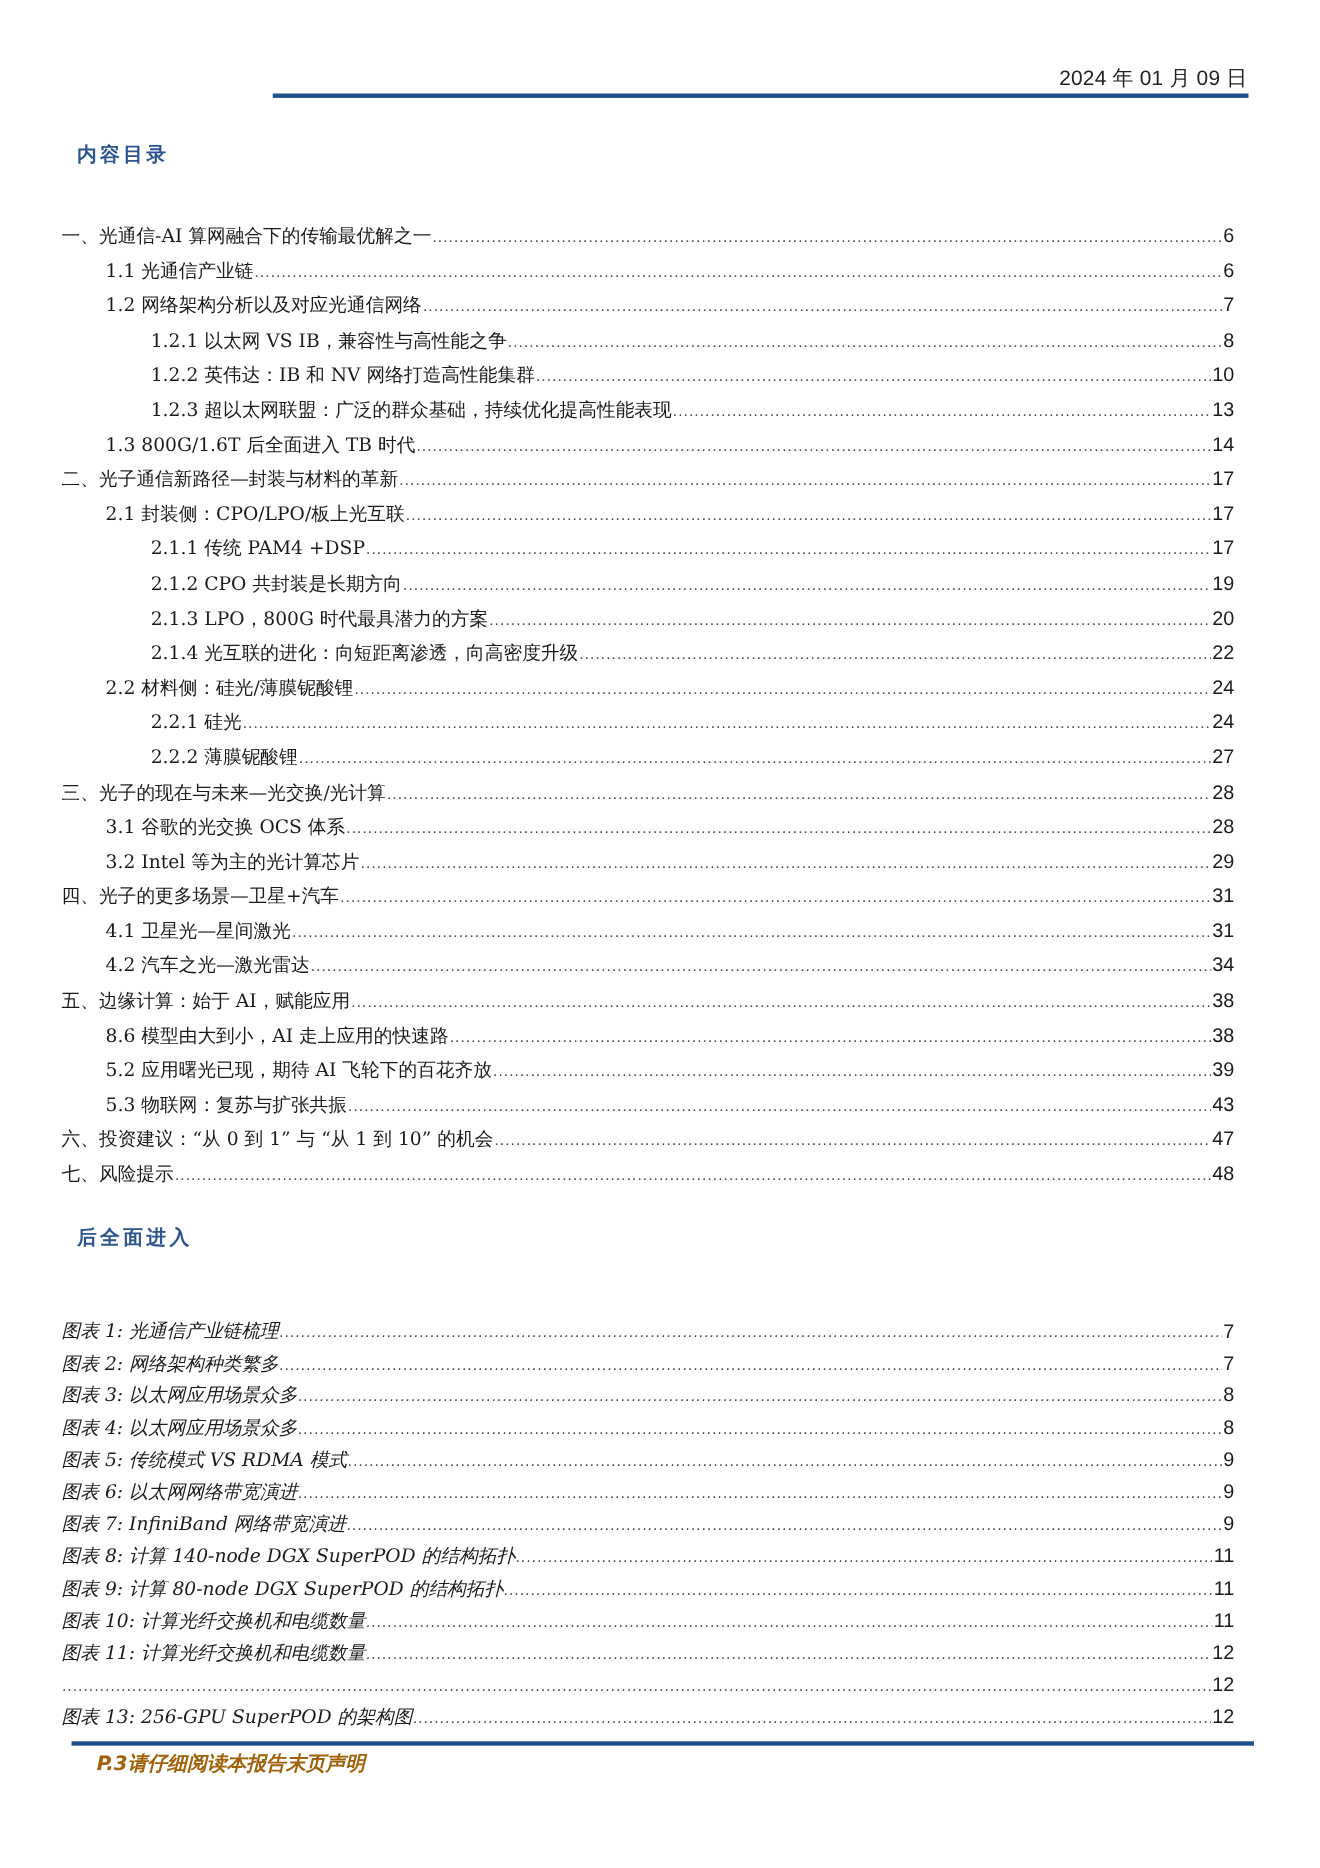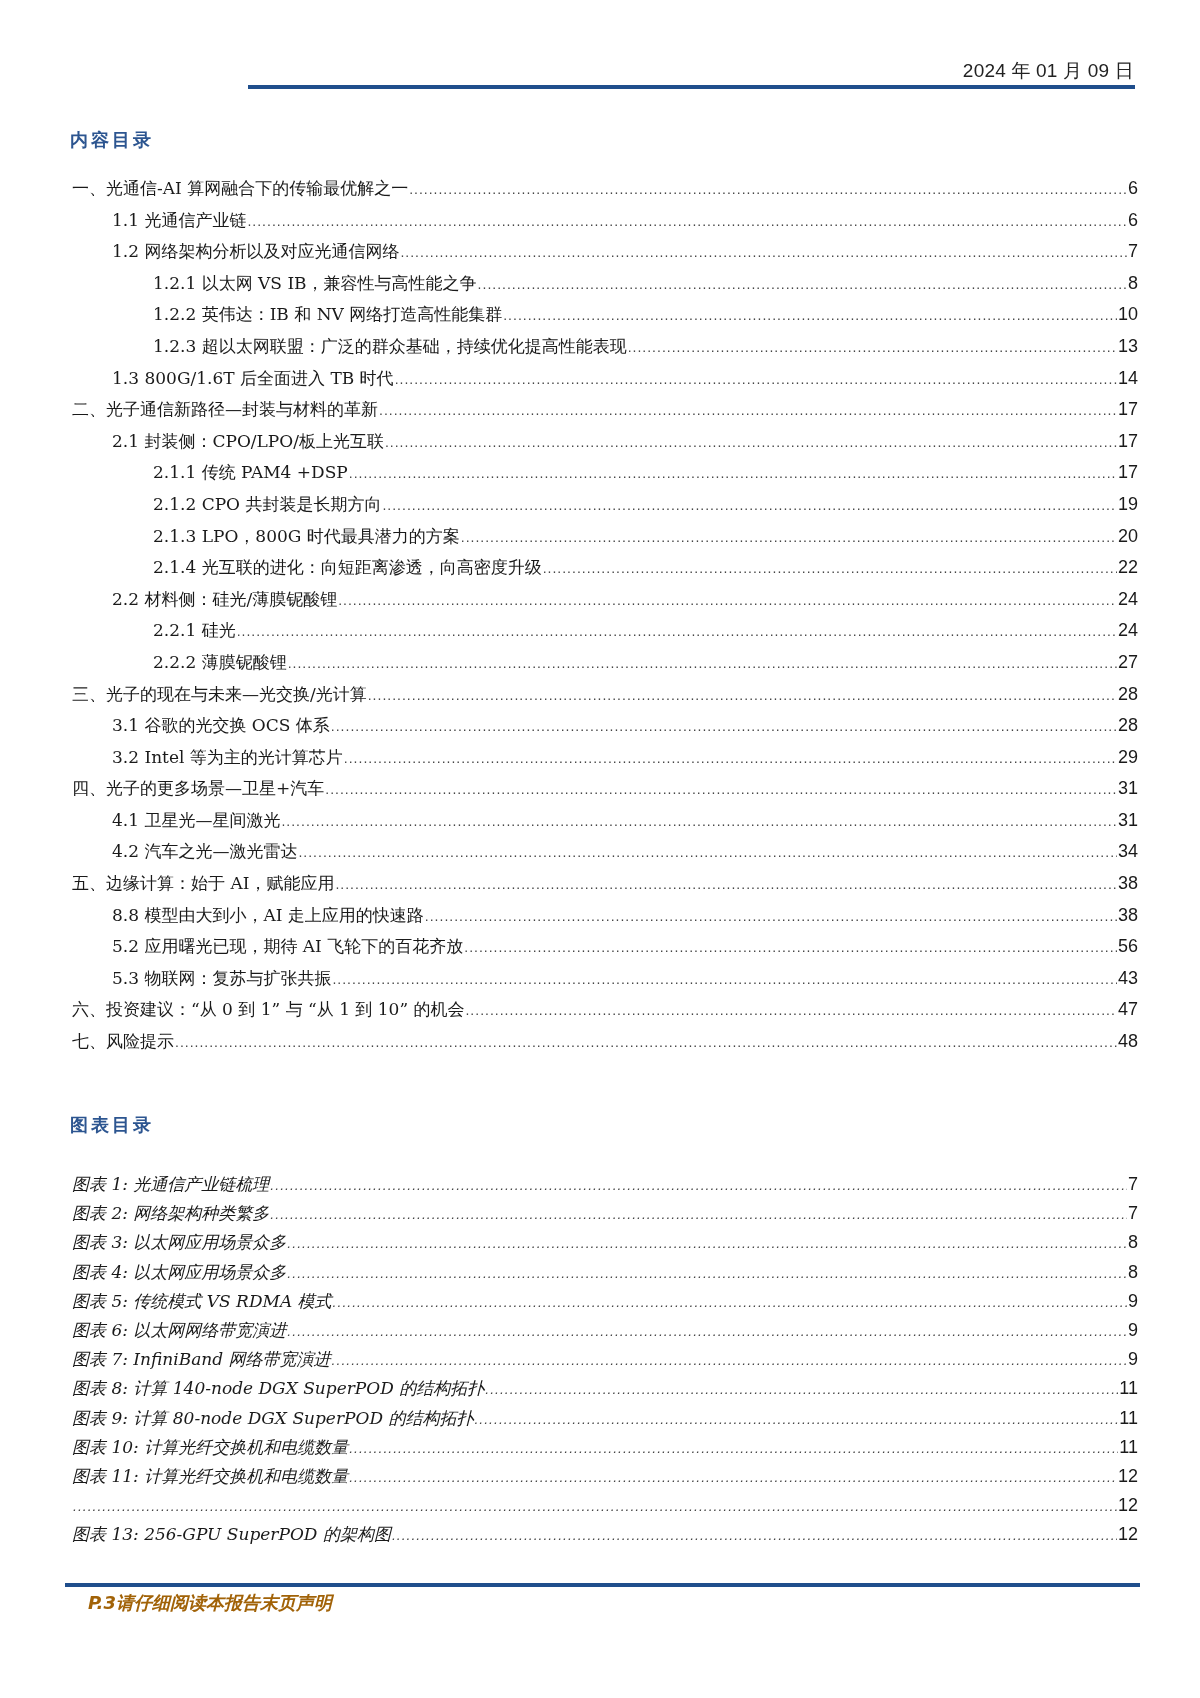--- a/index.html
+++ b/index.html
@@ -3,21 +3,21 @@
 <meta charset="utf-8">
 <style>
   html, body { margin: 0; padding: 0; background: #ffffff; }
   body { width: 1200px; height: 1698px; position: relative; overflow: hidden;
          font-family: "DejaVu Serif", "Liberation Serif", serif; color: #1a1a1a; }
   .header-date { position: absolute; top: 58px; right: 66px; font-family: "Liberation Sans", "DejaVu Sans", sans-serif;
                  font-size: 19px; color: #222; letter-spacing: 0.2px; }
   .header-rule { position: absolute; top: 85px; left: 248px; width: 887px; height: 4px; background: #1f4e8c; }
   .section-title { position: absolute; left: 70px; font-size: 18px; font-weight: bold; color: #2c5590;
                    letter-spacing: 3px; font-family: "DejaVu Serif", serif; }
-  .toc { position: absolute; left: 72px; width: 1066px; }
+  .toc { position: absolute; left: 56px; width: 1066px; margin-top: 26px; }
   .toc-row { display: flex; align-items: baseline; height: 31.6px; font-size: 17px; line-height: 31.6px; white-space: nowrap; }
   .toc-row .label { flex: 0 0 auto; }
   .toc-row .leader { flex: 1 1 auto; overflow: hidden; margin: 0 1px; color: #444; }
   .toc-row .leader::after { content: "........................................................................................................................................................................................................................................................"; letter-spacing: 1px; font-family: "Liberation Sans", sans-serif; font-size: 14px; }
   .toc-row .page { flex: 0 0 auto; font-family: "Liberation Sans", "DejaVu Sans", sans-serif; font-size: 18px; }
   .lvl1 { padding-left: 0; }
   .lvl2 { padding-left: 40px; }
   .lvl3 { padding-left: 81px; }
   .fig-row { font-style: italic; }
   .fig-row .label { font-family: "DejaVu Serif", serif; }
@@ -146,47 +146,47 @@
       <span class="label">4.2  汽车之光—激光雷达</span>
       <span class="leader"></span>
       <span class="page">34</span>
     </div>
     <div class="toc-row lvl1">
       <span class="label">五、边缘计算：始于 AI，赋能应用</span>
       <span class="leader"></span>
       <span class="page">38</span>
     </div>
     <div class="toc-row lvl2">
-      <span class="label">8.8  模型由大到小，AI 走上应用的快速路</span>
+      <span class="label">8.6  模型由大到小，AI 走上应用的快速路</span>
       <span class="leader"></span>
       <span class="page">38</span>
     </div>
     <div class="toc-row lvl2">
       <span class="label">5.2  应用曙光已现，期待 AI 飞轮下的百花齐放</span>
       <span class="leader"></span>
-      <span class="page">56</span>
+      <span class="page">39</span>
     </div>
     <div class="toc-row lvl2">
       <span class="label">5.3  物联网：复苏与扩张共振</span>
       <span class="leader"></span>
       <span class="page">43</span>
     </div>
     <div class="toc-row lvl1">
       <span class="label">六、投资建议：“从 0 到 1” 与 “从 1 到 10” 的机会</span>
       <span class="leader"></span>
       <span class="page">47</span>
     </div>
     <div class="toc-row lvl1">
       <span class="label">七、风险提示</span>
       <span class="leader"></span>
       <span class="page">48</span>
     </div>
   </div>
 
-<div class="section-title" style="top:1113px;">图表目录</div>
+<div class="section-title" style="top:1113px;">后全面进入</div>
 
 <div class="toc" style="top:1170px;" id="fig-list">
     <div class="toc-row fig-row lvl1" style="height: 29.2px; line-height: 29.2px; align-items: center;">
       <span class="label">图表 1:  光通信产业链梳理</span>
       <span class="leader"></span>
       <span class="page">7</span>
     </div>
     <div class="toc-row fig-row lvl1" style="height: 29.2px; line-height: 29.2px;">
       <span class="label">图表 2:  网络架构种类繁多</span>
       <span class="leader"></span>

